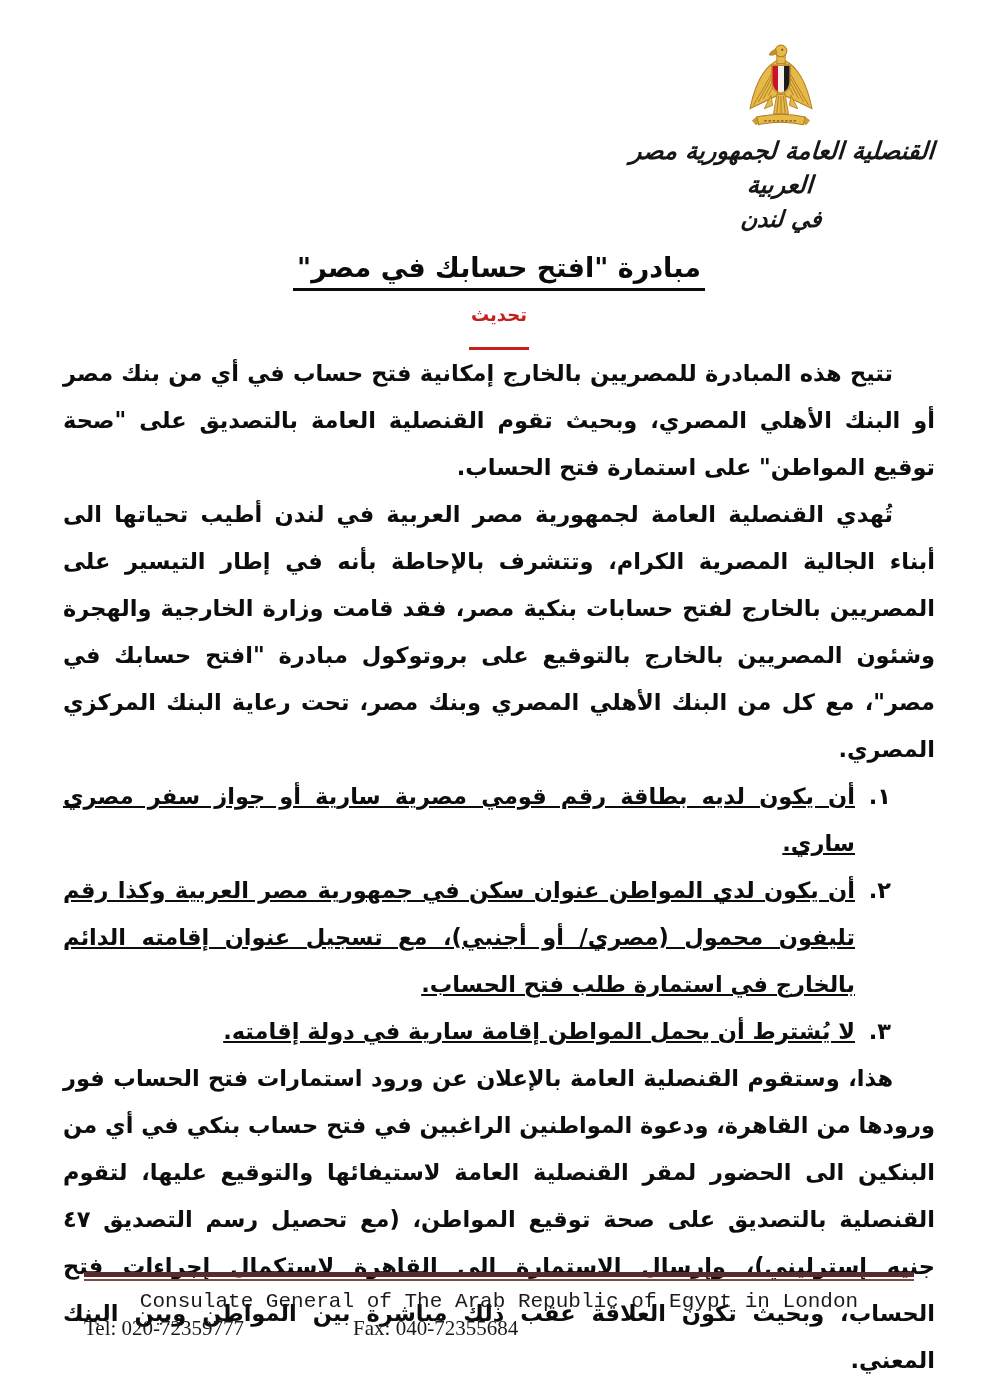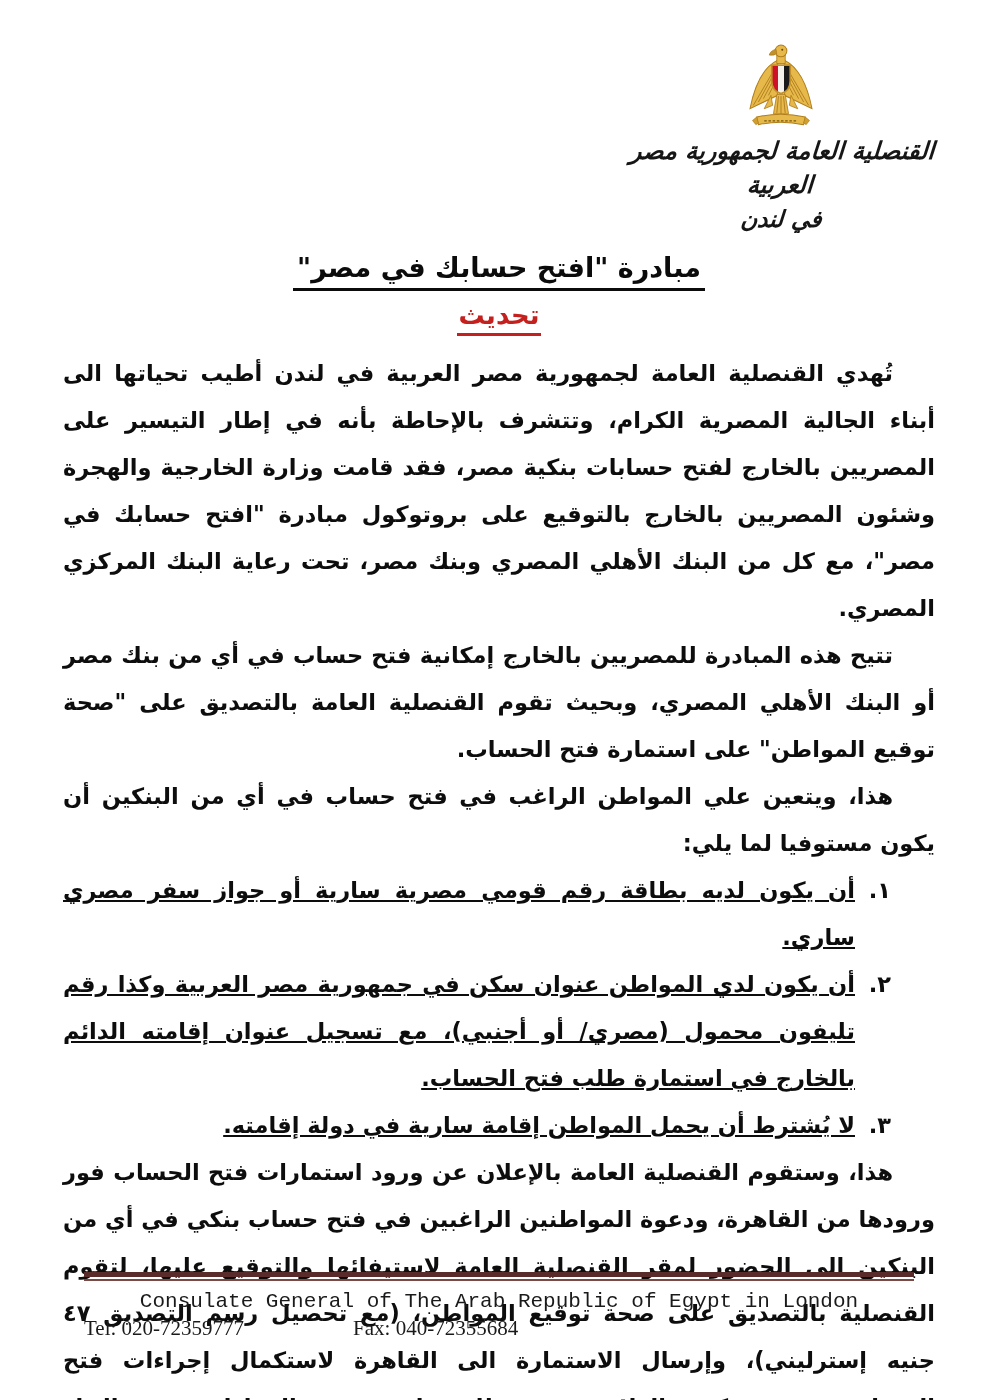--- a/index.html
+++ b/index.html
@@ -27,22 +27,22 @@
     position:absolute;top:212px;left:90px;
     direction:rtl;font-weight:700;font-size:21px;color:#111;
   }
   
   .title-block{position:absolute;top:252px;left:0;width:100%;text-align:center;}
   .doc-title{
     display:inline-block;direction:rtl;font-weight:700;font-size:27px;color:#0b0b0b;
     border-bottom:3px solid #0b0b0b;padding:0 4px 4px 4px;line-height:32px;
   }
   .doc-subtitle{
-    display:inline-block;direction:rtl;font-weight:700;font-size:26px;color:#c4201d;
-    border-bottom:3px solid #c4201d;padding:0 2px 3px 2px;margin-top:9px;line-height:30px;
+    display:inline-block;direction:rtl;font-weight:700;font-size:18px;color:#c4201d;
+    border-bottom:3px solid #c4201d;padding:0 2px 17px 2px;margin-top:9px;line-height:30px;
   }
   
   .body-text{
     position:absolute;top:350px;left:63px;right:63px;
     direction:rtl;text-align:justify;
     font-size:22.5px;line-height:47px;font-weight:700;color:#0d0d0d;
   }
   .body-text p{margin:0;text-indent:42px;}
   .num-list{margin:0;padding:0 44px 0 0;list-style:none;}
   .num-list li{display:flex;gap:10px;}
@@ -120,23 +120,22 @@
     <div class="org-line org-line2">في لندن</div>
   </div>
 
 
   <div class="title-block">
     <div><span class="doc-title">مبادرة "افتح حسابك في مصر"</span></div>
     <div><span class="doc-subtitle">تحديث</span></div>
   </div>
 
   <div class="body-text">
+    <p>تتيح هذه المبادرة للمصريين بالخارج إمكانية فتح حساب في أي من بنك مصر أو البنك الأهلي المصري، وبحيث تقوم القنصلية العامة بالتصديق على "صحة توقيع المواطن" على استمارة فتح الحساب.</p>
     <p>تُهدي القنصلية العامة لجمهورية مصر العربية في لندن أطيب تحياتها الى أبناء الجالية المصرية الكرام، وتتشرف بالإحاطة بأنه في إطار التيسير على المصريين بالخارج لفتح حسابات بنكية مصر، فقد قامت وزارة الخارجية والهجرة وشئون المصريين بالخارج بالتوقيع على بروتوكول مبادرة "افتح حسابك في مصر"، مع كل من البنك الأهلي المصري وبنك مصر، تحت رعاية البنك المركزي المصري.</p>
-    <p>تتيح هذه المبادرة للمصريين بالخارج إمكانية فتح حساب في أي من بنك مصر أو البنك الأهلي المصري، وبحيث تقوم القنصلية العامة بالتصديق على "صحة توقيع المواطن" على استمارة فتح الحساب.</p>
-    <p>هذا، ويتعين علي المواطن الراغب في فتح حساب في أي من البنكين أن يكون مستوفيا لما يلي:</p>
     <ol class="num-list">
       <li>
         <span class="li-num">١.</span>
         <span class="li-text">أن يكون لديه بطاقة رقم قومي مصرية سارية أو جواز سفر مصري ساري.</span>
       </li>
       <li>
         <span class="li-num">٢.</span>
         <span class="li-text">أن يكون لدي المواطن عنوان سكن في جمهورية مصر العربية وكذا رقم تليفون محمول (مصري/ أو أجنبي)، مع تسجيل عنوان إقامته الدائم بالخارج في استمارة طلب فتح الحساب.</span>
       </li>
       <li>

